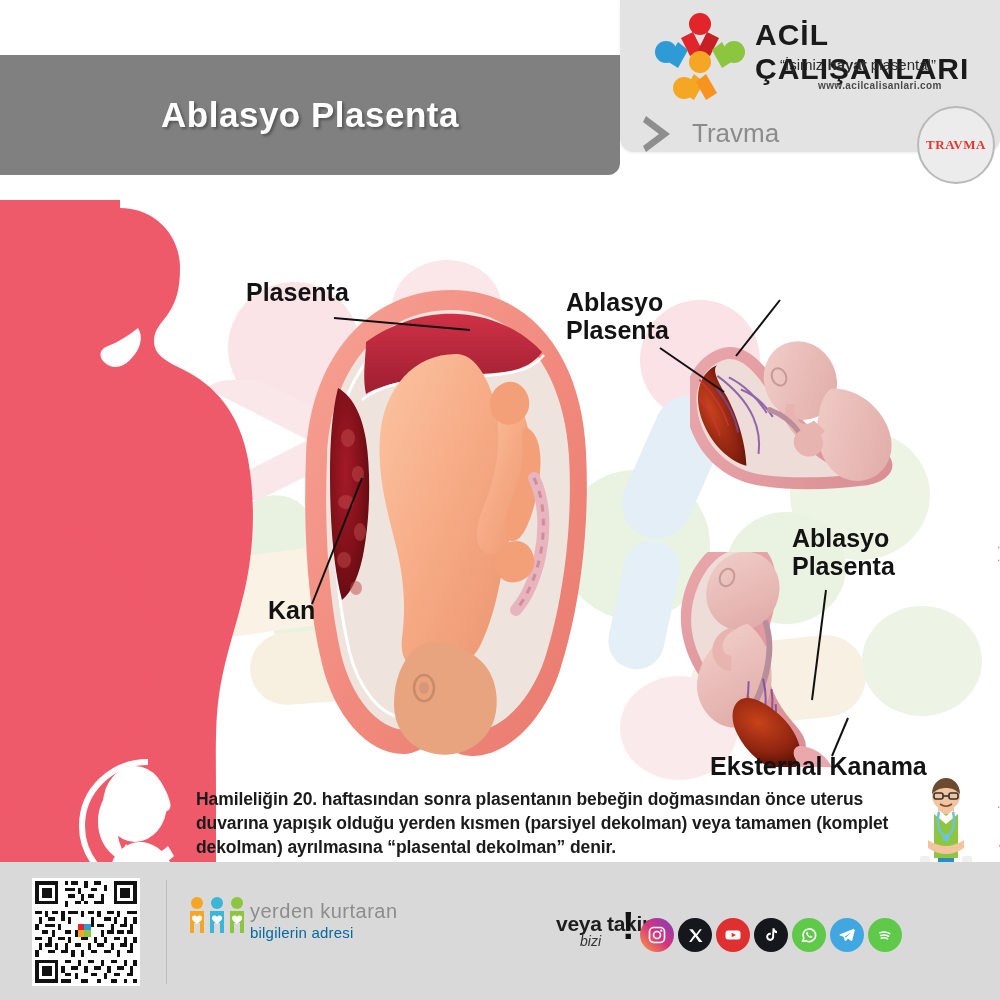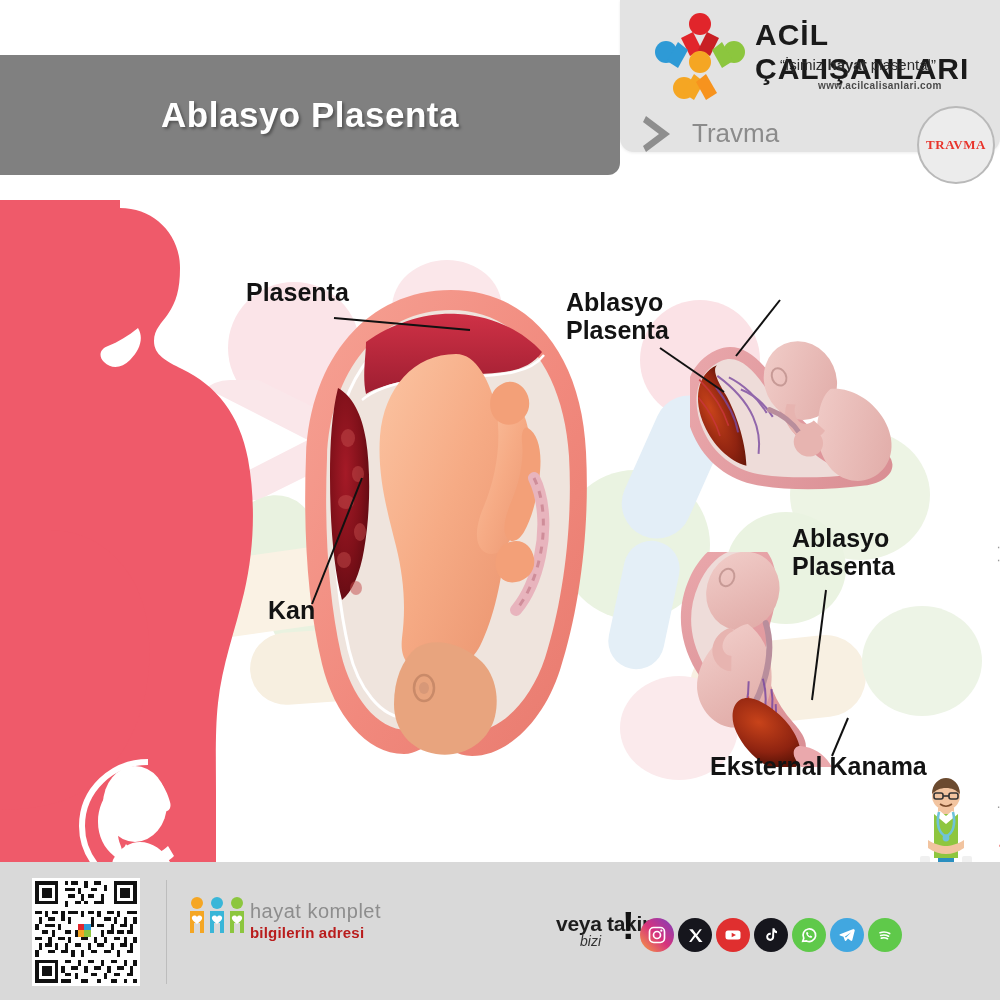--- a/index.html
+++ b/index.html
@@ -47,21 +47,21 @@
     transform:rotate(-90deg) translate(-100%,0);white-space:nowrap;
     font-size:15px;color:#e8342c;font-weight:700;display:flex;align-items:center;gap:6px;}
   .vert-red .soft{font-weight:400;font-size:14px;}
 
   
   .footer{position:absolute;left:0;top:862px;width:1000px;height:138px;background:#d9d9d9;}
   .qr{position:absolute;left:32px;top:878px;width:108px;height:108px;background:#fff;}
   .divider{position:absolute;left:166px;top:880px;width:1px;height:104px;background:#bdbdbd;}
   .hk-text{position:absolute;left:250px;top:900px;}
   .hk1{font-size:20px;color:#8d8d8d;font-family:"Liberation Sans",sans-serif;letter-spacing:.5px;}
-  .hk2{font-size:15px;color:#b91c1c;font-weight:700;letter-spacing:.2px;margin-top:1px;}
+  .hk2{font-size:15px;color:#0369a1;font-weight:400;letter-spacing:.2px;margin-top:1px;}
   .follow{position:absolute;left:556px;top:912px;}
   .follow .f1{font-size:21px;font-weight:700;color:#1d1d1d;letter-spacing:-.3px;}
   .follow .f2{font-size:14px;font-style:italic;color:#333;margin-left:24px;margin-top:-3px;}
   .bang{position:absolute;left:622px;top:905px;font-size:38px;font-weight:700;color:#111;}
   .soc{position:absolute;top:918px;width:34px;height:34px;border-radius:50%;
     display:flex;align-items:center;justify-content:center;}
   .soc svg{display:block;}
 </style>
 </head>
 <body>
@@ -275,20 +275,21 @@
   </svg>
 
   <div class="lbl" style="left:246px;top:278px;">Plasenta</div>
   <div class="lbl" style="left:268px;top:596px;">Kan</div>
   <div class="lbl" style="left:566px;top:288px;">Ablasyo
 Plasenta</div>
   <div class="lbl" style="left:792px;top:524px;">Ablasyo
 Plasenta</div>
   <div class="lbl" style="left:710px;top:752px;">Eksternal Kanama</div>
 
+  <div class="desc">Hamileliğin 20. haftasından sonra plasentanın bebeğin doğmasından önce uterus duvarına yapışık olduğu yerden kısmen (parsiyel dekolman) veya tamamen (komplet dekolman) ayrılmasına “plasental dekolman” denir.</div>
 
   <svg style="position:absolute;left:900px;top:778px;width:92px;height:100px;" viewBox="0 0 92 100">
     <ellipse cx="46" cy="18" rx="14" ry="14" fill="#f2c4a0"></ellipse>
     <path fill="#6b4a2f" d="M32 16c0-10 7-16 14-16s14 6 14 16c-4-4-8-6-14-6s-10 2-14 6z"></path>
     <rect x="34" y="15" width="9" height="6" rx="2" fill="none" stroke="#333" stroke-width="1.6"></rect>
     <rect x="49" y="15" width="9" height="6" rx="2" fill="none" stroke="#333" stroke-width="1.6"></rect>
     <path d="M43 18h6" stroke="#333" stroke-width="1.6"></path>
     <path d="M40 26c4 3 8 3 12 0" stroke="#7a4a2a" stroke-width="1.6" fill="none"></path>
     <rect x="38" y="30" width="16" height="8" fill="#f2c4a0"></rect>
     <path fill="#8ec63f" d="M34 36h24v44H34z"></path>
@@ -477,21 +478,21 @@
     <path fill="#f5a623" d="M4 16h14v22h-4V28h-6v10H4z"></path>
     <circle cx="31" cy="8" r="6" fill="#39b6d8"></circle>
     <path fill="#39b6d8" d="M24 16h14v22h-4V28h-6v10h-4z"></path>
     <circle cx="51" cy="8" r="6" fill="#8cc63e"></circle>
     <path fill="#8cc63e" d="M44 16h14v22h-4V28h-6v10h-4z"></path>
     <path fill="#fff" d="M11 22c-2-3-6-1-5 2 1 2 5 5 5 5s4-3 5-5c1-3-3-5-5-2z"></path>
     <path fill="#fff" d="M31 22c-2-3-6-1-5 2 1 2 5 5 5 5s4-3 5-5c1-3-3-5-5-2z"></path>
     <path fill="#fff" d="M51 22c-2-3-6-1-5 2 1 2 5 5 5 5s4-3 5-5c1-3-3-5-5-2z"></path>
   </svg>
   <div class="hk-text">
-    <div class="hk1">hayat komplet</div>
+    <div class="hk1">yerden kurtaran</div>
     <div class="hk2">bilgilerin adresi</div>
   </div>
 
   <div class="follow">
     <div class="f1">veya takip</div>
     <div class="f2">bizi</div>
   </div>
   <div class="bang">!</div>
 
   <div class="soc" style="left:640px;background:linear-gradient(45deg,#f9a03f,#d6337d,#7b3fbf);">

